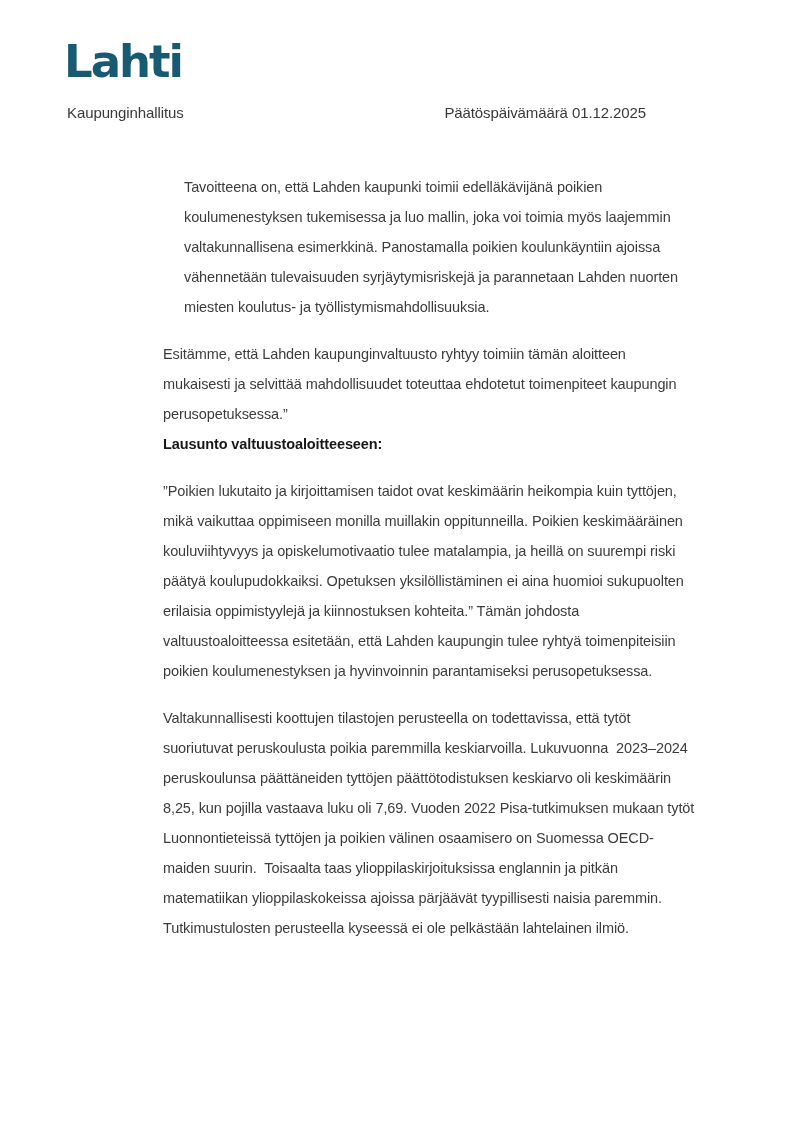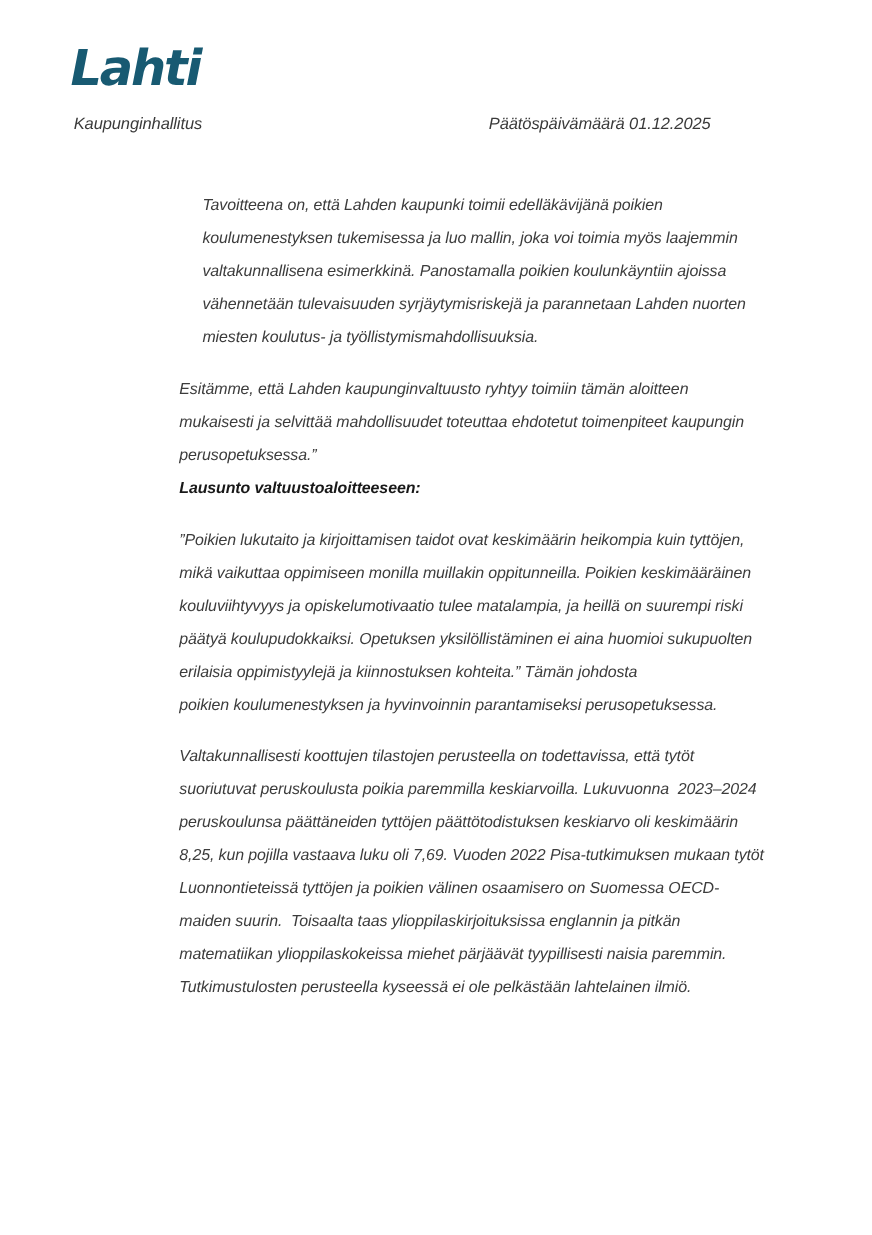--- a/index.html
+++ b/index.html
@@ -8,21 +8,20 @@
     background: #ffffff;
   }
   .page {
     position: relative;
     width: 731px;
     height: 1123px;
     background: #ffffff;
     overflow: hidden;
     font-family: "Liberation Sans", sans-serif;
     color: #3c3c3c;
-    font-style: italic;
   }
   .logo {
     position: absolute;
     left: 64px;
     top: 34px;
     font-family: "DejaVu Sans", sans-serif;
     font-weight: 800;
     font-size: 45px;
     letter-spacing: -2px;
     line-height: 56px;
@@ -95,27 +94,28 @@
         <div class="line">mukaisesti ja selvittää mahdollisuudet toteuttaa ehdotetut toimenpiteet kaupungin</div>
         <div class="line">perusopetuksessa.”</div>
       </div>
       <div class="sec-heading">Lausunto valtuustoaloitteeseen:</div>
       <div class="para">
         <div class="line">”Poikien lukutaito ja kirjoittamisen taidot ovat keskimäärin heikompia kuin tyttöjen,</div>
         <div class="line">mikä vaikuttaa oppimiseen monilla muillakin oppitunneilla. Poikien keskimääräinen</div>
         <div class="line">kouluviihtyvyys ja opiskelumotivaatio tulee matalampia, ja heillä on suurempi riski</div>
         <div class="line">päätyä koulupudokkaiksi. Opetuksen yksilöllistäminen ei aina huomioi sukupuolten</div>
         <div class="line">erilaisia oppimistyylejä ja kiinnostuksen kohteita.” Tämän johdosta</div>
+        <div class="line">valtuustoaloitteessa esitetään, että Lahden kaupungin tulee ryhtyä toimenpiteisiin</div>
         <div class="line">poikien koulumenestyksen ja hyvinvoinnin parantamiseksi perusopetuksessa.</div>
       </div>
       <div class="para">
         <div class="line">Valtakunnallisesti koottujen tilastojen perusteella on todettavissa, että tytöt</div>
         <div class="line">suoriutuvat peruskoulusta poikia paremmilla keskiarvoilla. Lukuvuonna  2023–2024</div>
         <div class="line">peruskoulunsa päättäneiden tyttöjen päättötodistuksen keskiarvo oli keskimäärin</div>
         <div class="line">8,25, kun pojilla vastaava luku oli 7,69. Vuoden 2022 Pisa-tutkimuksen mukaan tytöt</div>
         <div class="line">Luonnontieteissä tyttöjen ja poikien välinen osaamisero on Suomessa OECD-</div>
         <div class="line">maiden suurin.  Toisaalta taas ylioppilaskirjoituksissa englannin ja pitkän</div>
-        <div class="line">matematiikan ylioppilaskokeissa miehet pärjäävät tyypillisesti naisia paremmin.</div>
+        <div class="line">matematiikan ylioppilaskokeissa ajoissa pärjäävät tyypillisesti naisia paremmin.</div>
         <div class="line">Tutkimustulosten perusteella kyseessä ei ole pelkästään lahtelainen ilmiö.</div>
       </div>
     </main>
 
 </div>
 
 </body></html>

